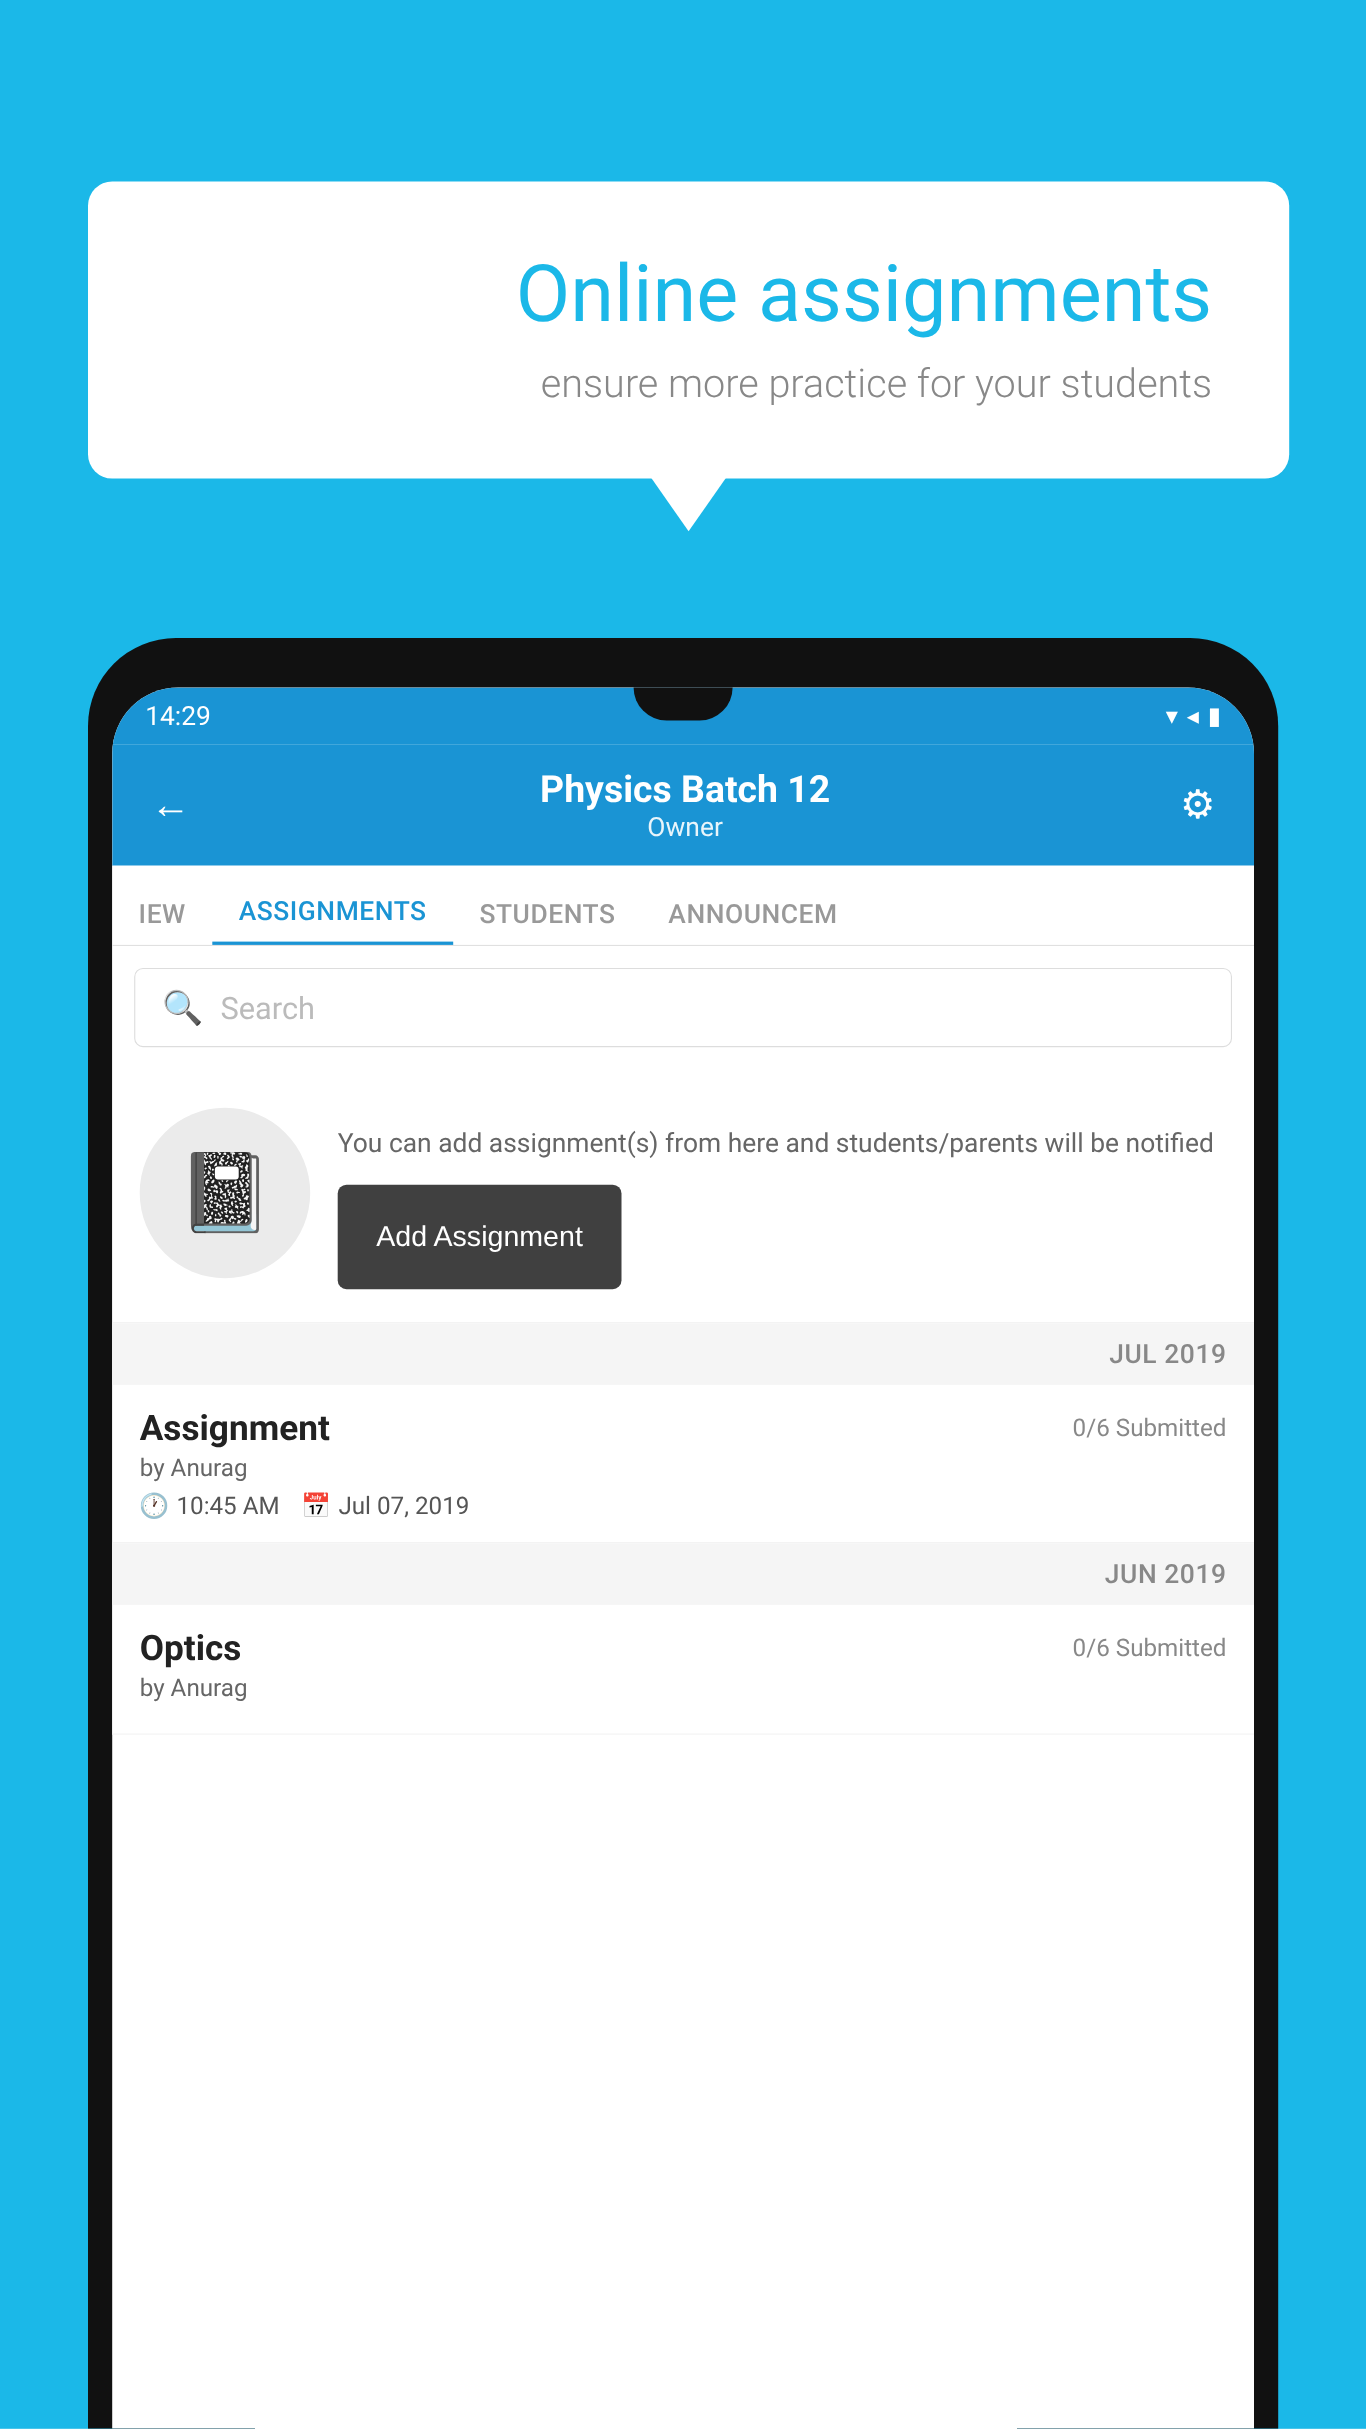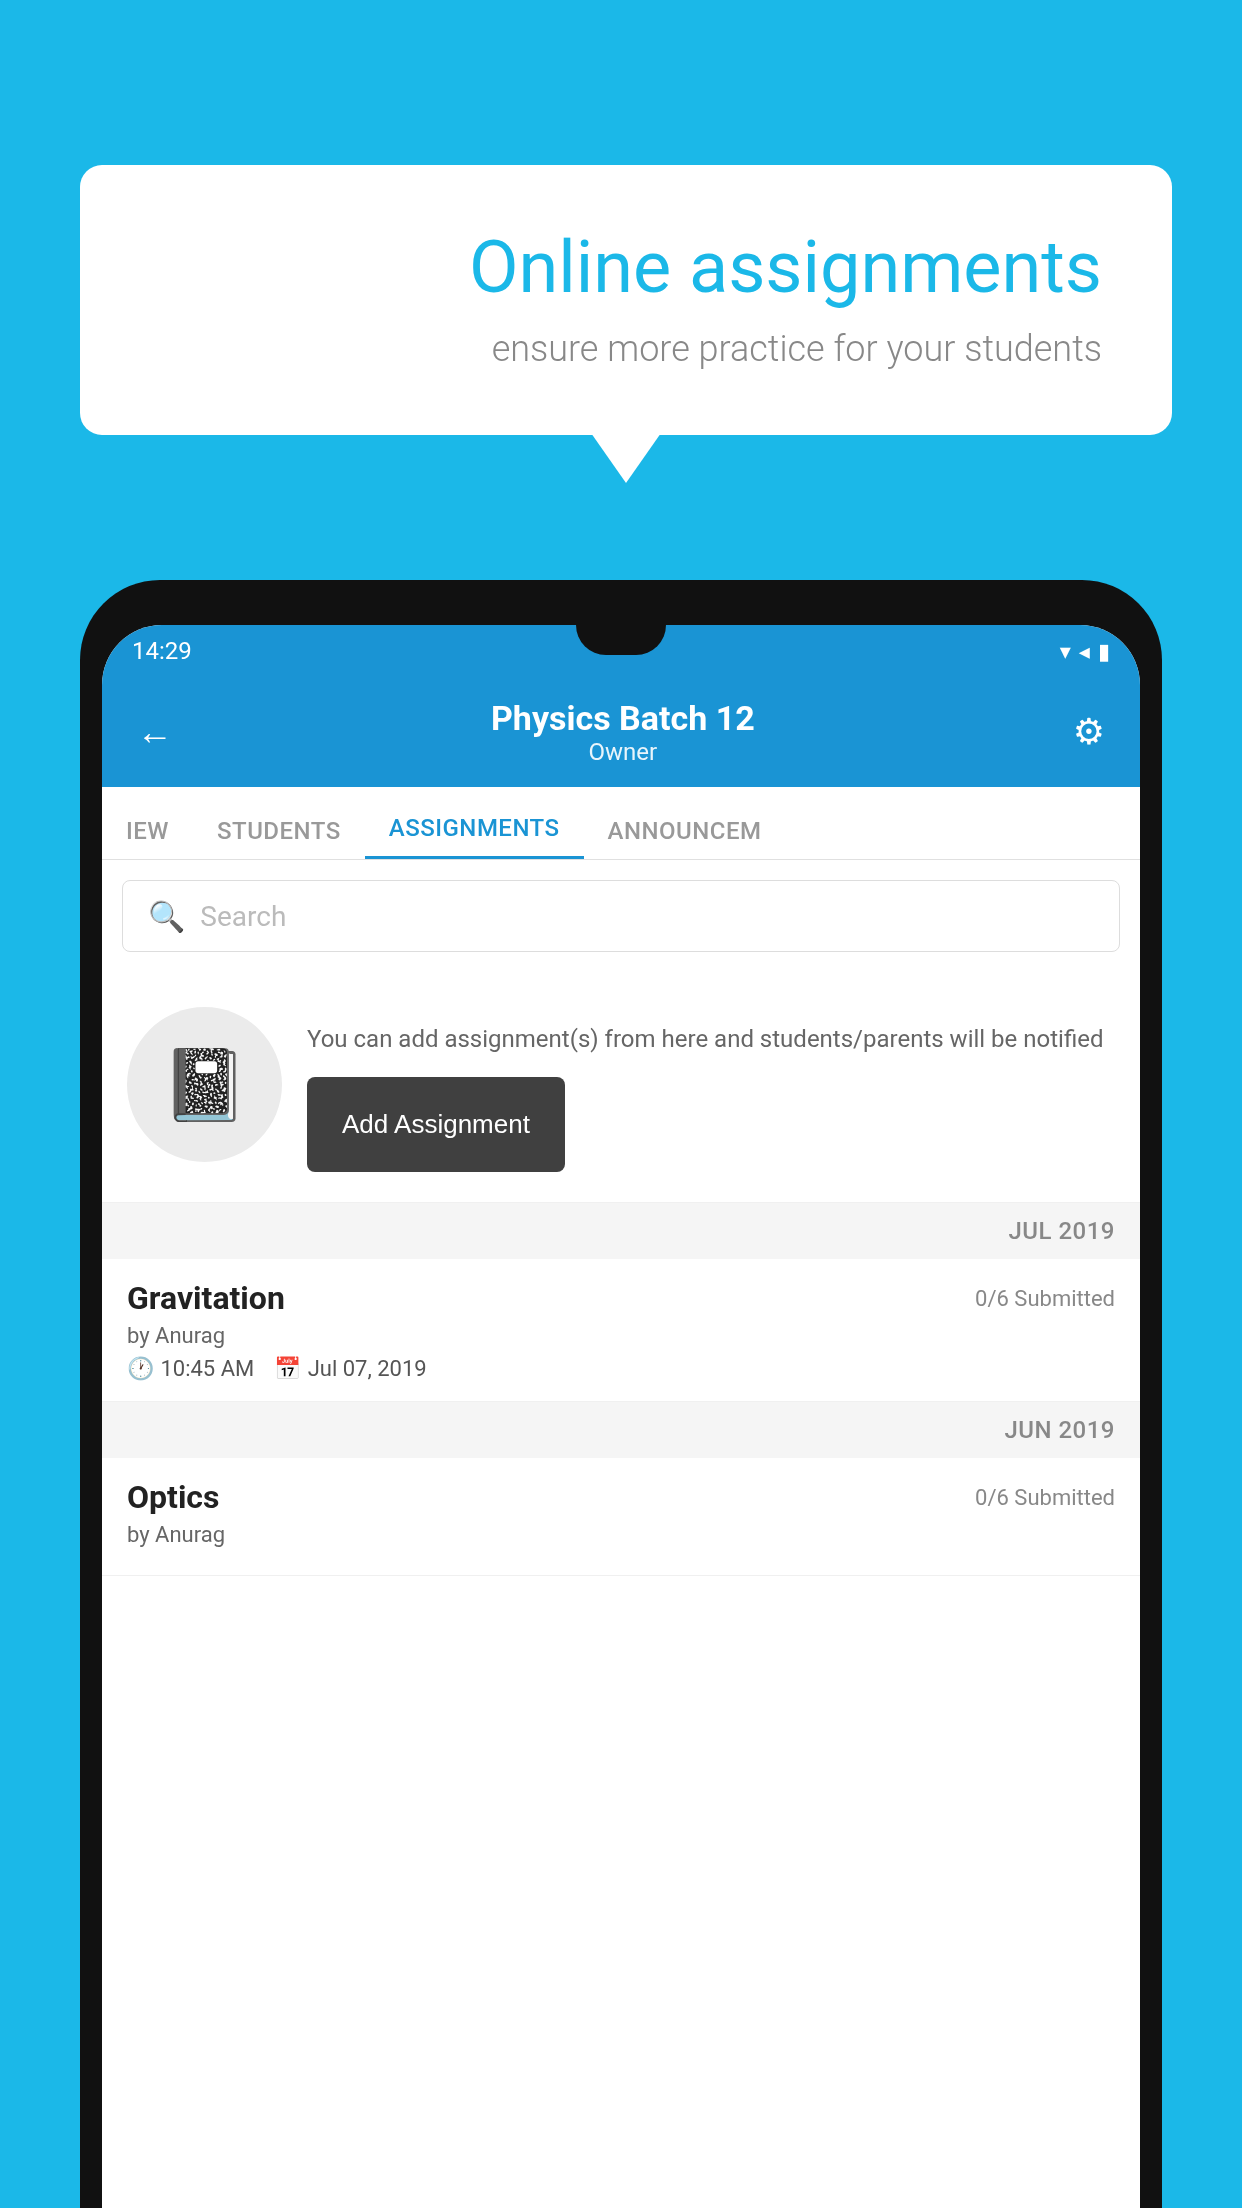--- a/index.html
+++ b/index.html
@@ -349,22 +349,22 @@
       <span class="back-arrow">←</span>
       <div class="app-bar-center">
         <div class="app-bar-title">Physics Batch 12</div>
         <div class="app-bar-subtitle">Owner</div>
       </div>
       <span class="settings-icon">⚙</span>
     </div>
 
     <div class="tabs">
       <div class="tab">IEW</div>
+      <div class="tab active">ASSIGNMENTS</div>
       <div class="tab">STUDENTS</div>
-      <div class="tab active">ASSIGNMENTS</div>
       <div class="tab">ANNOUNCEM</div>
     </div>
 
     <div class="content">
 
       <div class="search-bar">
         <span class="search-icon-box">🔍</span>
         <span class="search-placeholder">Search</span>
       </div>
 
@@ -375,21 +375,21 @@
         <div class="promo-text">
           <p class="promo-description">You can add assignment(s) from here and students/parents will be notified</p>
           <button class="add-assignment-btn">Add Assignment</button>
         </div>
       </div>
 
       <div class="section-header">JUL 2019</div>
 
       <div class="assignment-item">
         <div class="assignment-row1">
-          <span class="assignment-name">Gravitation</span>
+          <span class="assignment-name">Assignment</span>
           <span class="assignment-submitted">0/6 Submitted</span>
         </div>
         <div class="assignment-by">by Anurag</div>
         <div class="assignment-meta">
           <div class="meta-item">
             <span class="meta-icon">🕐</span>
             <span>10:45 AM</span>
           </div>
           <div class="meta-item">
             <span class="meta-icon">📅</span>

